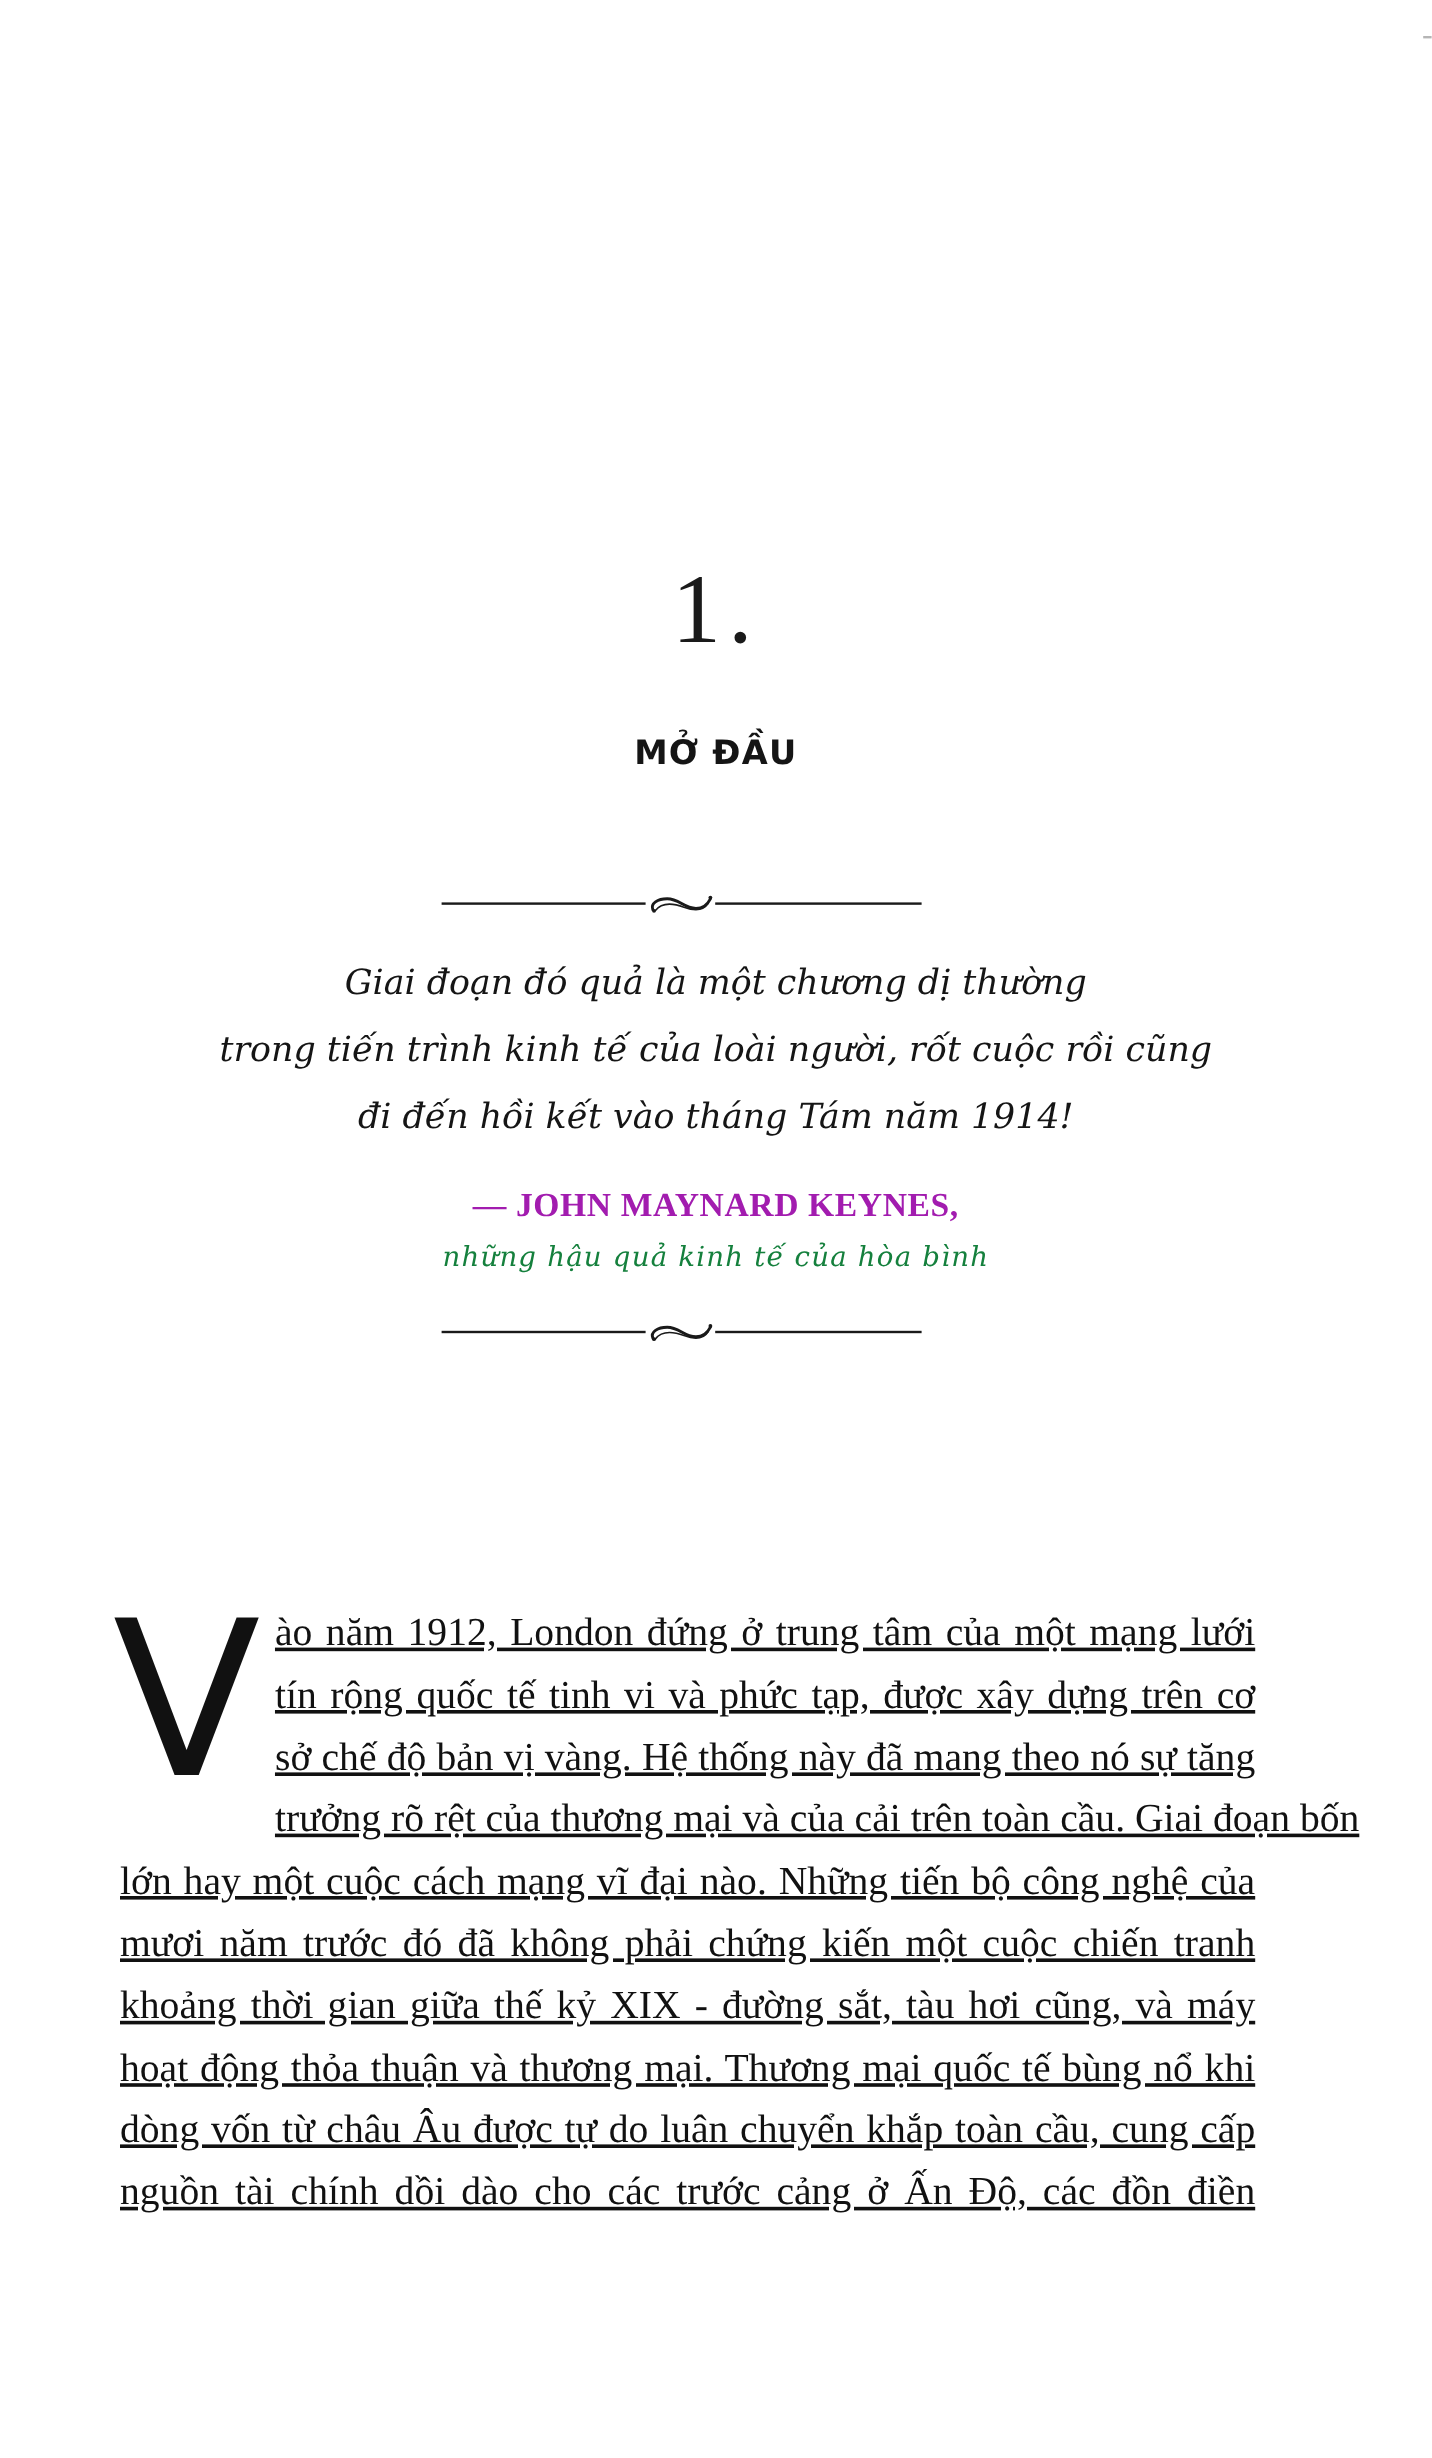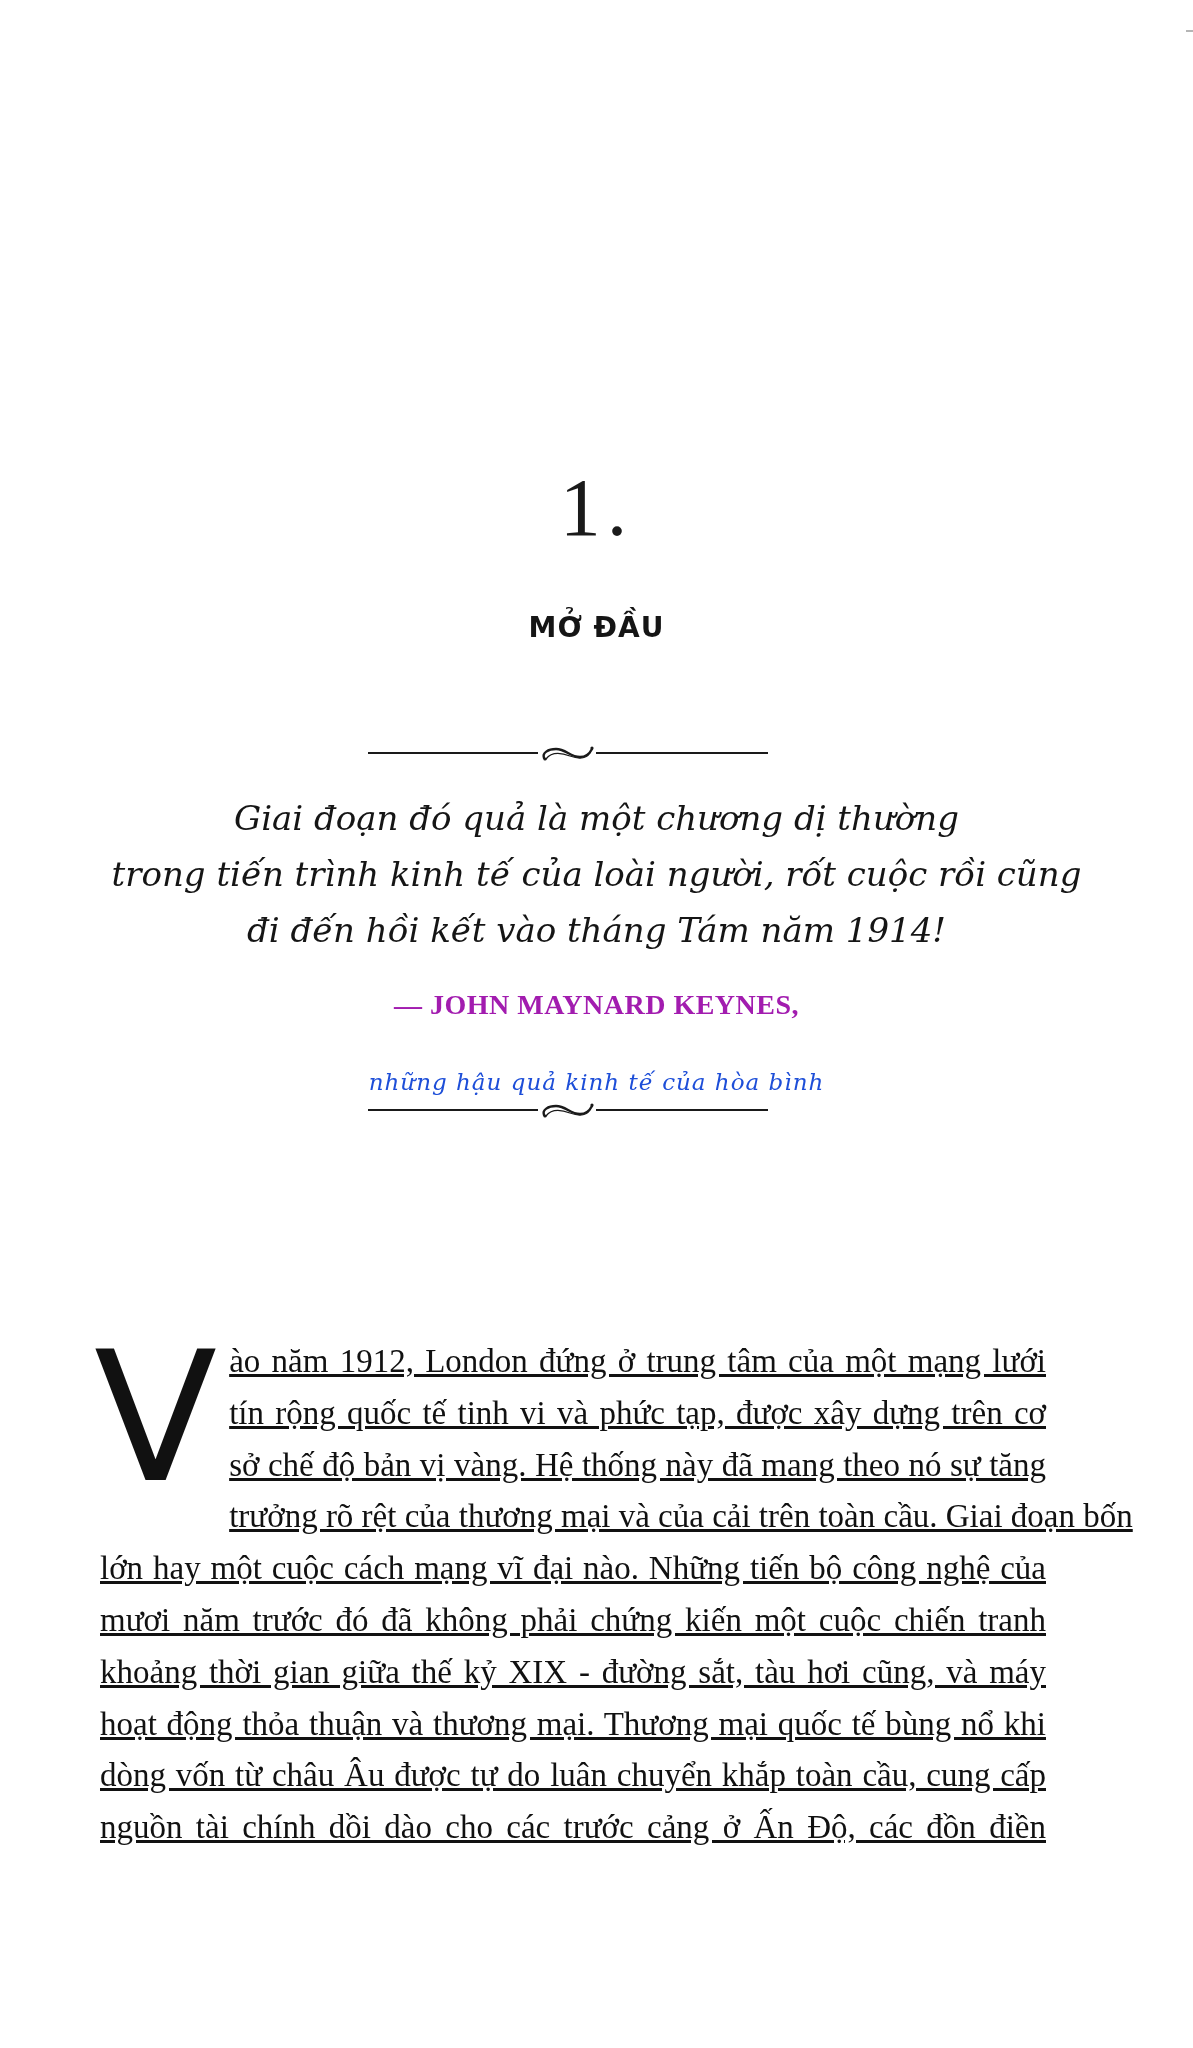--- a/index.html
+++ b/index.html
@@ -75,51 +75,51 @@
     .ornament-bottom { top: 1098px; }
 
     .epigraph {
       position: absolute;
       top: 790px;
       left: 0;
       width: 1193px;
       text-align: center;
       font-family: "DejaVu Serif", "Liberation Serif", serif;
       font-style: italic;
-      font-size: 34px;
+      font-size: 29px;
       line-height: 56px;
       color: #151515;
     }
     .epigraph-line { display: block; white-space: nowrap; }
 
     .attribution {
       position: absolute;
       top: 985px;
       left: 0;
       width: 1193px;
       text-align: center;
       font-family: "Liberation Serif", "DejaVu Serif", serif;
       font-weight: bold;
       font-size: 28px;
       line-height: 40px;
       letter-spacing: 0.5px;
       color: #a21caf;
     }
     .source-title {
       position: absolute;
-      top: 1064px;
+      top: 1030px;
       left: 0;
       width: 1193px;
       text-align: center;
       font-family: "DejaVu Serif", "Liberation Serif", serif;
       font-style: italic;
       font-size: 23px;
       line-height: 36px;
       letter-spacing: 1px;
-      color: #1d4ed8;
+      color: #15803d;
     }
 
     .body-text {
       position: absolute;
       top: 1336px;
       left: 100px;
       width: 946px;
       font-family: "Liberation Serif", "DejaVu Serif", serif;
       font-size: 33px;
       line-height: 51.8px;

